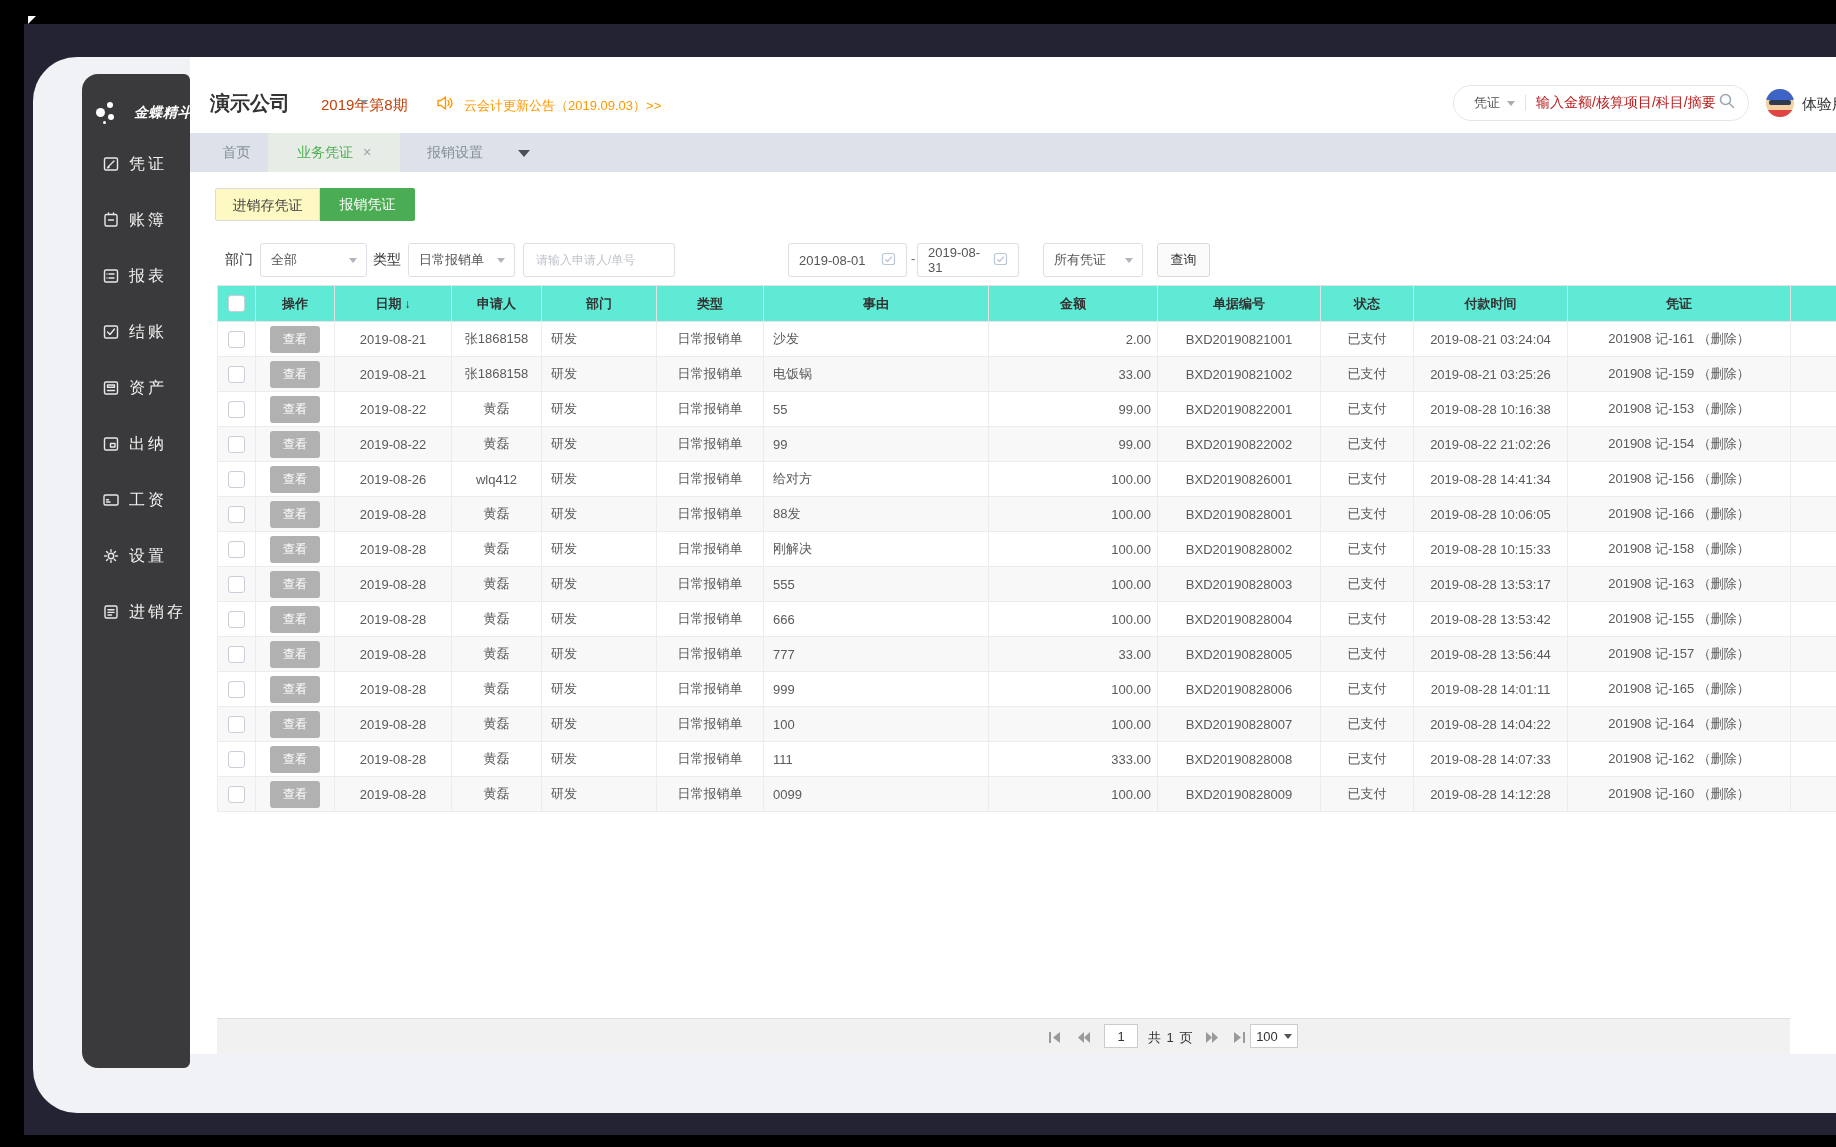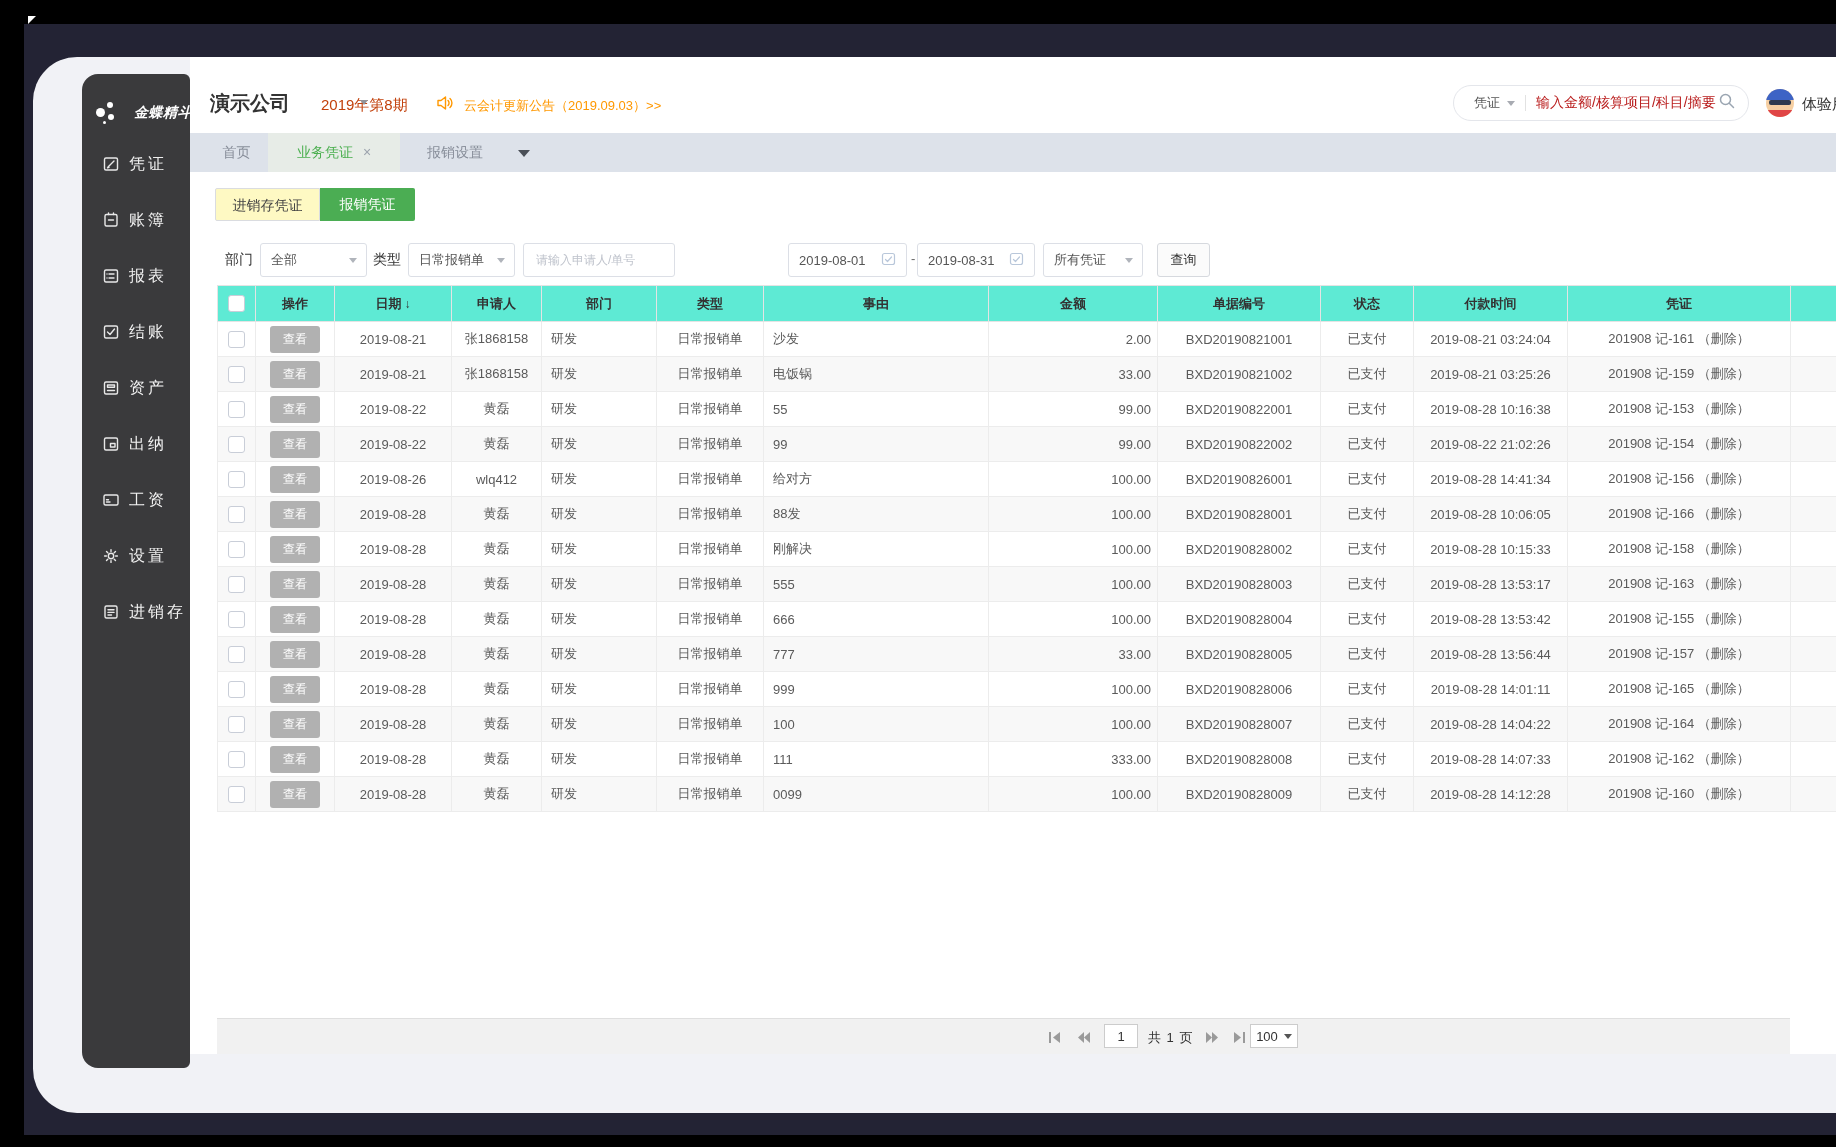--- a/index.html
+++ b/index.html
@@ -61,21 +61,21 @@
   #f-type-label{left:183px;}
   .fbox{position:absolute;top:71px;height:34px;box-sizing:border-box;border:1px solid #dcdfe6;border-radius:3px;background:#fff;font-size:13px;color:#555;display:flex;align-items:center;padding:0 10px;cursor:pointer;}
   .fbox .caret{position:absolute;right:9px;top:14px;width:0;height:0;border-left:4px solid transparent;border-right:4px solid transparent;border-top:5px solid #b0b4bb;}
   #f-dept{left:70px;width:107px;}
   #f-type{left:218px;width:107px;}
   #f-search{left:333px;width:152px;}
   #f-search input{border:none;outline:none;width:100%;font-size:12px;color:#0f172a;font-family:inherit;}
   #f-search input::placeholder{color:#bfc3cc;}
   #f-date-from{left:598px;width:119px;cursor:text;}
   #f-date-sep{position:absolute;left:721px;top:79px;font-size:13px;color:#666;}
-  #f-date-to{left:727px;width:118px;cursor:text;}
+  #f-date-to{left:727px;width:102px;cursor:text;}
   .datebox{justify-content:space-between;}
   #f-scope{left:853px;width:100px;}
   #f-query{left:967px;width:53px;background:#fbfbfb;border:1px solid #d6d9de;justify-content:center;color:#333;cursor:pointer;}
   
   #grid{position:absolute;left:27px;top:113px;border-collapse:collapse;table-layout:fixed;background:#fff;}
   #grid th{height:35px;background:#5eead4;border:1px solid #e4e4e4;font-size:13px;color:#333;font-weight:600;text-align:center;padding:0;white-space:nowrap;}
   #grid td{height:34px;border:1px solid #ececec;font-size:13px;color:#5a5a5a;padding:0;white-space:nowrap;overflow:hidden;text-align:center;}
   #grid tr:nth-child(even) td{background:#f8f8f8;}
   #grid td.al{text-align:left;padding-left:9px;}
   #grid td.ar{text-align:right;padding-right:6px;}

